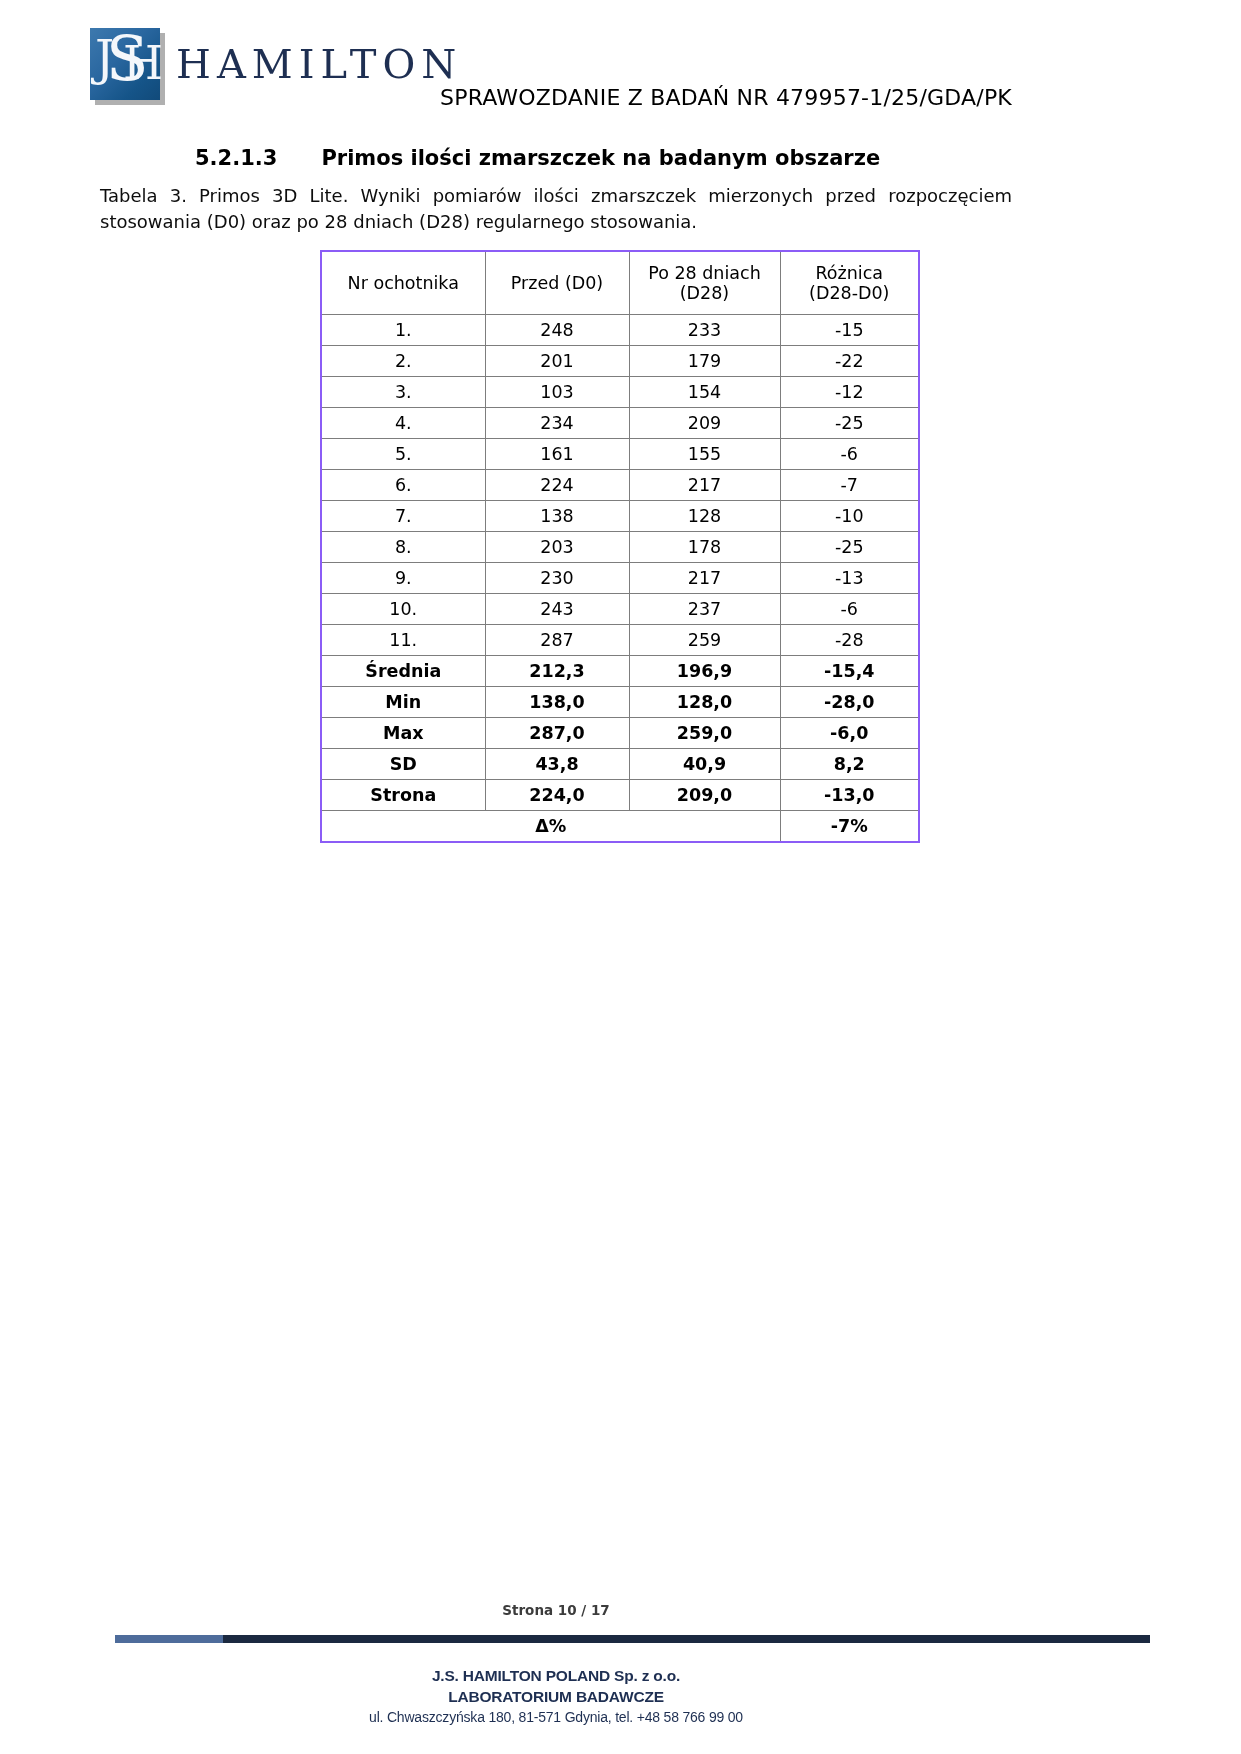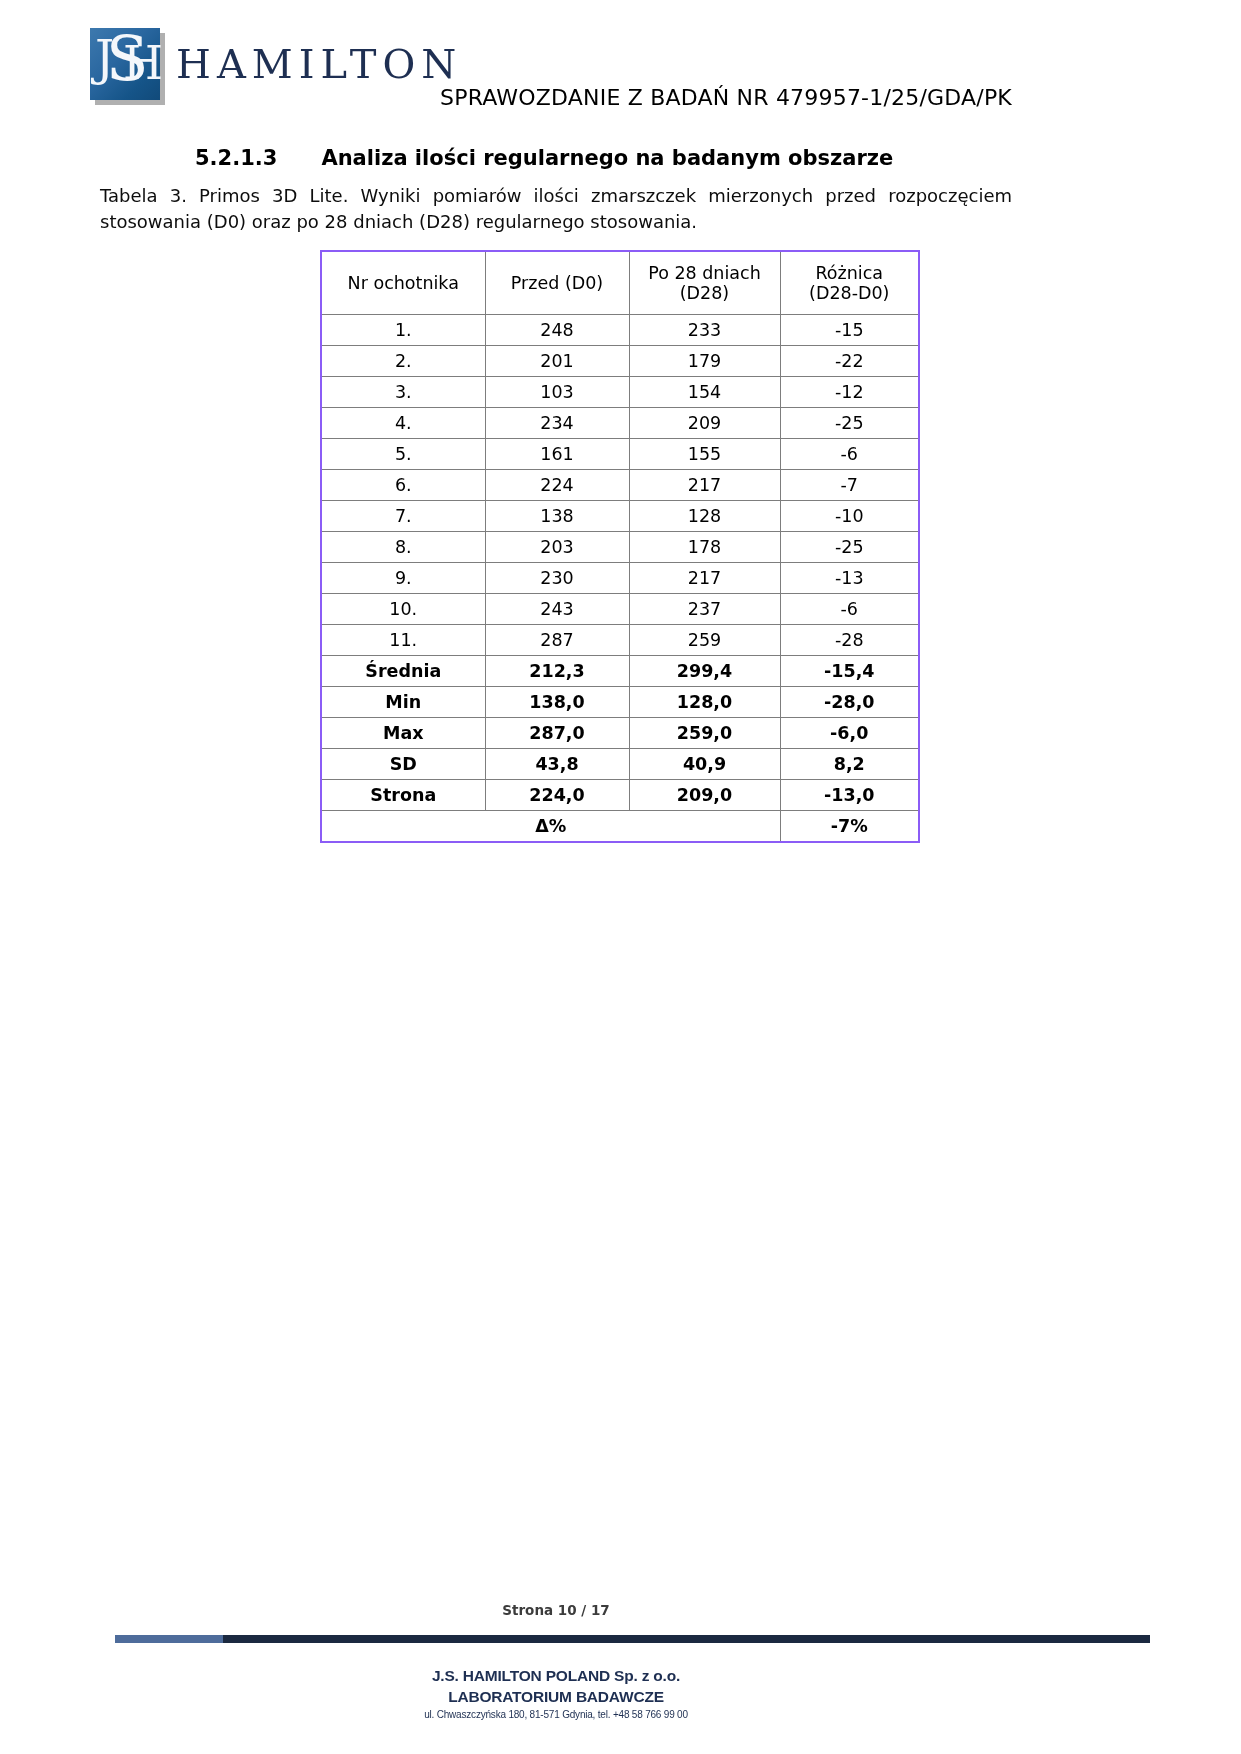--- a/index.html
+++ b/index.html
@@ -55,39 +55,39 @@
     font-size:13.5px;color:#3c3c3c;font-weight:bold;
   }
   .footer-bar{position:absolute;top:1635px;left:115px;width:1035px;height:8px;display:flex;}
   .footer-bar .seg-light{width:108px;height:100%;background:#4e6c9b;}
   .footer-bar .seg-dark{flex:1;height:100%;background:#1b2940;}
   .footer-block{
     position:absolute;top:1666px;left:100px;width:912px;text-align:center;
     color:#1e2f52;font-family:Liberation Sans, sans-serif;letter-spacing:-.2px;line-height:1.35;
   }
   .footer-company,.footer-lab{font-size:15.5px;font-weight:bold;}
-  .footer-address{font-size:10px;}
+  .footer-address{font-size:14px;}
 </style>
 </head>
 <body>
 
 <div class="logo-row">
   <div class="logo-square">
     <span class="logo-j">J</span>
     <span class="logo-s">S</span>
     <span class="logo-h">H</span>
   </div>
   <div class="brand">HAMILTON</div>
 </div>
 
 <div class="report-title">SPRAWOZDANIE Z BADAŃ NR 479957-1/25/GDA/PK</div>
 
 <div class="section-heading">
   <span class="section-number">5.2.1.3</span>
-  <span>Analiza ilości regularnego na badanym obszarze</span>
+  <span>Primos ilości zmarszczek na badanym obszarze</span>
 </div>
 
 <div class="caption">Tabela 3. Primos 3D Lite. Wyniki pomiarów ilości zmarszczek mierzonych przed rozpoczęciem stosowania (D0) oraz po 28 dniach (D28) regularnego stosowania.</div>
 
 <table class="report-table">
   <colgroup>
       <col>
       <col>
       <col>
       <col>
@@ -165,21 +165,21 @@
       </tr>
       <tr>
         <td>11.</td>
         <td>287</td>
         <td>259</td>
         <td>-28</td>
       </tr>
       <tr class="bold">
         <td>Średnia</td>
         <td>212,3</td>
-        <td>299,4</td>
+        <td>196,9</td>
         <td>-15,4</td>
       </tr>
       <tr class="bold">
         <td>Min</td>
         <td>138,0</td>
         <td>128,0</td>
         <td>-28,0</td>
       </tr>
       <tr class="bold">
         <td>Max</td>

